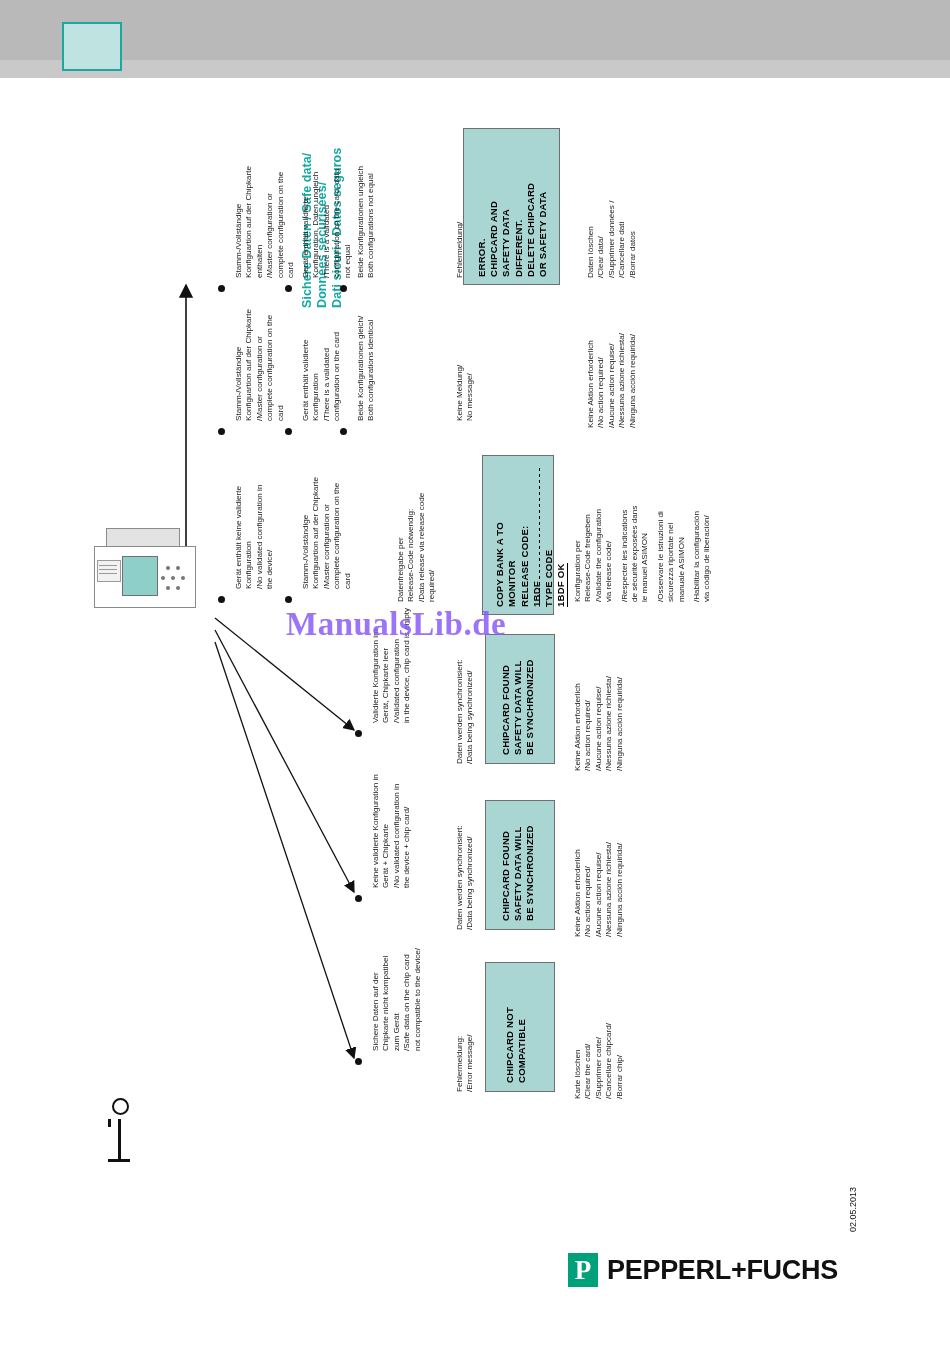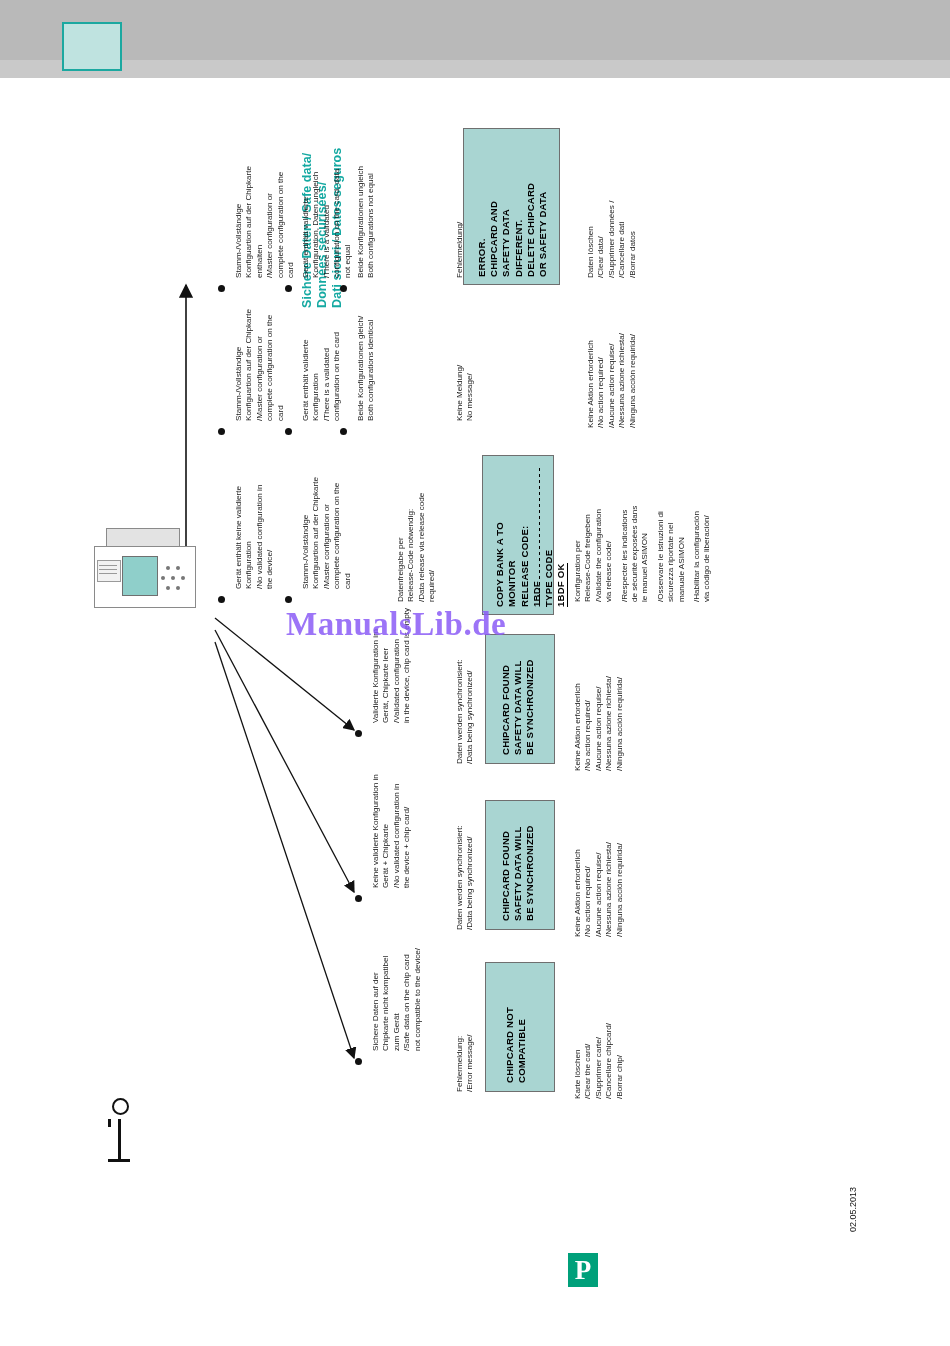--- a/index.html
+++ b/index.html
@@ -412,13 +412,14 @@
 </div>
 
 <div class="watermark">ManualsLib.de</div>
 
 <div class="rot r90 date" style="left:848px;top:1232px;">02.05.2013</div>
 
 <div class="logo-wrap">
   <div class="logo-mark">
     <div class="pf">P</div>
   </div>
+  <div class="logo-text">PEPPERL+FUCHS</div>
 </div>
 
 </body></html>

